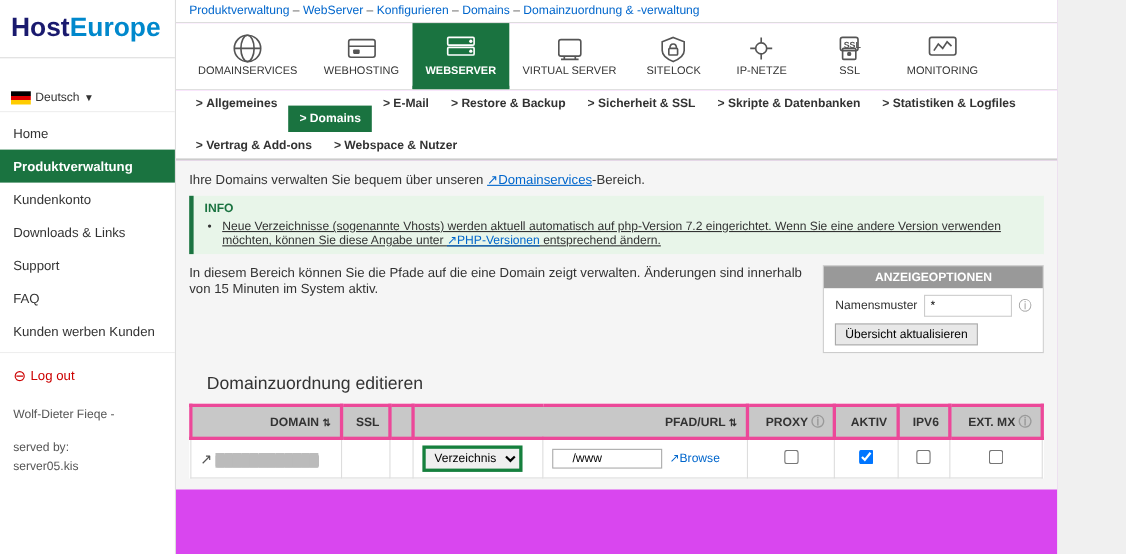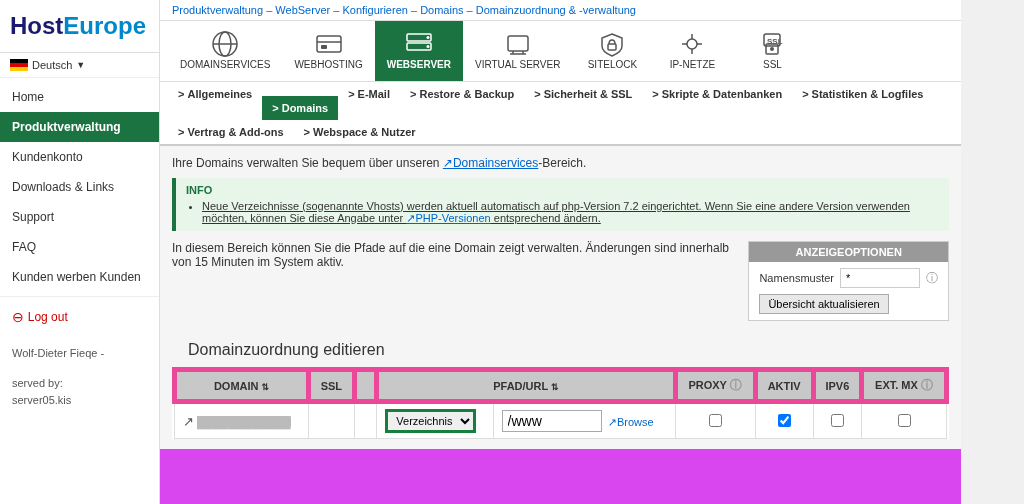--- a/index.html
+++ b/index.html
@@ -5,21 +5,21 @@
     * { box-sizing: border-box; margin: 0; padding: 0; }
     body { font-family: Arial, sans-serif; font-size: 12px; background: #f0f0f0; color: #333; }
 
     
     .wrapper { display: flex; width: 961px; min-height: 504px; }
 
     
     .sidebar { width: 160px; background: #fff; border-right: 1px solid #ddd; flex-shrink: 0; }
     .sidebar-logo { padding: 12px 10px; border-bottom: 1px solid #ddd; }
     .sidebar-logo .logo-text { font-size: 22px; font-weight: bold; color: #003366; }
-    .sidebar-lang { padding: 6px 10px; border-bottom: 1px solid #eee; display: flex; align-items: center; gap: 4px; font-size: 11px; cursor: pointer; }
+    .sidebar-lang { padding: 6px 10px; border-bottom: 1px solid #eee; display: flex; align-items: center; gap: 4px; font-size: 11px; cursor: pointer; margin-top: 24px; }
     .flag-icon { width: 18px; height: 12px; background: linear-gradient(to bottom, #000 33%, #dd0000 33%, #dd0000 66%, #ffcc00 66%); display: inline-block; }
     .sidebar-nav { padding: 4px 0; }
     .sidebar-nav-item { padding: 8px 12px; cursor: pointer; color: #333; font-size: 12px; display: block; }
     .sidebar-nav-item.active { background: #1a7340; color: #fff; font-weight: bold; }
     .sidebar-nav-item.logout { color: #cc0000; display: flex; align-items: center; gap: 4px; }
     .sidebar-divider { border: none; border-top: 1px solid #eee; margin: 4px 0; }
     .sidebar-user-info { padding: 8px 12px; font-size: 11px; color: #555; }
     .sidebar-user-info p { line-height: 1.6; }
 
     
@@ -61,26 +61,26 @@
     .options-row { display: flex; align-items: center; gap: 6px; margin-bottom: 6px; font-size: 11px; }
     .options-input { border: 1px solid #ccc; padding: 3px 5px; font-size: 11px; width: 80px; }
     .options-btn { background: #e8e8e8; border: 1px solid #aaa; padding: 3px 8px; font-size: 11px; cursor: pointer; display: block; }
     .info-icon { color: #999; font-size: 12px; cursor: pointer; }
 
     
     .section-heading { font-size: 16px; font-weight: normal; color: #333; margin: 10px 0 8px 16px; clear: both; }
 
     
     .domain-table { width: 100%; border-collapse: collapse; background: #fff; font-size: 11px; }
-    .domain-table th { background: #c8c8c8; padding: 5px 8px; text-align: center; font-size: 11px; border: 5px solid #ec4899; white-space: nowrap; }
+    .domain-table th { background: #c8c8c8; padding: 5px 8px; text-align: right; font-size: 11px; border: 3px solid #ec4899; white-space: nowrap; }
     .domain-table td { padding: 5px 8px; border: 1px solid #ddd; vertical-align: middle; }
     .domain-table tr:nth-child(even) { background: #f9f9f9; }
     .sort-icon { font-size: 9px; }
     .select-field { padding: 2px 4px; font-size: 11px; border: 3px solid #15803d; }
-    .path-input { border: 1px solid #aaa; padding: 2px 5px; font-size: 14px; width: 100px; }
+    .path-input { border: 1px solid #aaa; padding: 2px 17px; font-size: 11px; width: 100px; }
     .browse-link { color: #0066cc; text-decoration: none; }
     .checkbox-cell { text-align: center; }
     input[type="checkbox"] { cursor: pointer; }
     .redirect-icon { color: #555; font-size: 13px; }
   </style>
 </head>
 <body>
 
 <div class="wrapper">
 
@@ -214,20 +214,29 @@
         <div class="tab-icon-box">
           <svg width="32" height="28" viewBox="0 0 32 28">
               <rect x="8" y="4" width="16" height="12" rx="2" fill="none" stroke="#555" stroke-width="1.5"></rect>
               <text x="11" y="14" font-size="8" fill="#555" font-weight="bold">SSL</text>
               <rect x="10" y="14" width="12" height="10" rx="1" fill="none" stroke="#555" stroke-width="1.5"></rect>
               <circle cx="16" cy="19" r="2" fill="#555"></circle>
             </svg>
         </div>
         <span>SSL</span>
       </div>
+      <div class="service-tab">
+        <div class="tab-icon-box">
+          <svg width="32" height="28" viewBox="0 0 32 28">
+              <rect x="4" y="4" width="24" height="16" rx="2" fill="none" stroke="#555" stroke-width="1.5"></rect>
+              <polyline points="8,16 12,10 16,14 20,8 24,12" fill="none" stroke="#555" stroke-width="1.5"></polyline>
+            </svg>
+        </div>
+        <span>MONITORING</span>
+      </div>
     </div>
 
     <div class="sub-tabs">
       <div class="sub-tab">
         <span class="arrow">&gt;</span><span>Allgemeines</span>
       </div>
       <div class="sub-tab active">
         <span class="arrow">&gt;</span><span>Domains</span>
       </div>
       <div class="sub-tab">

